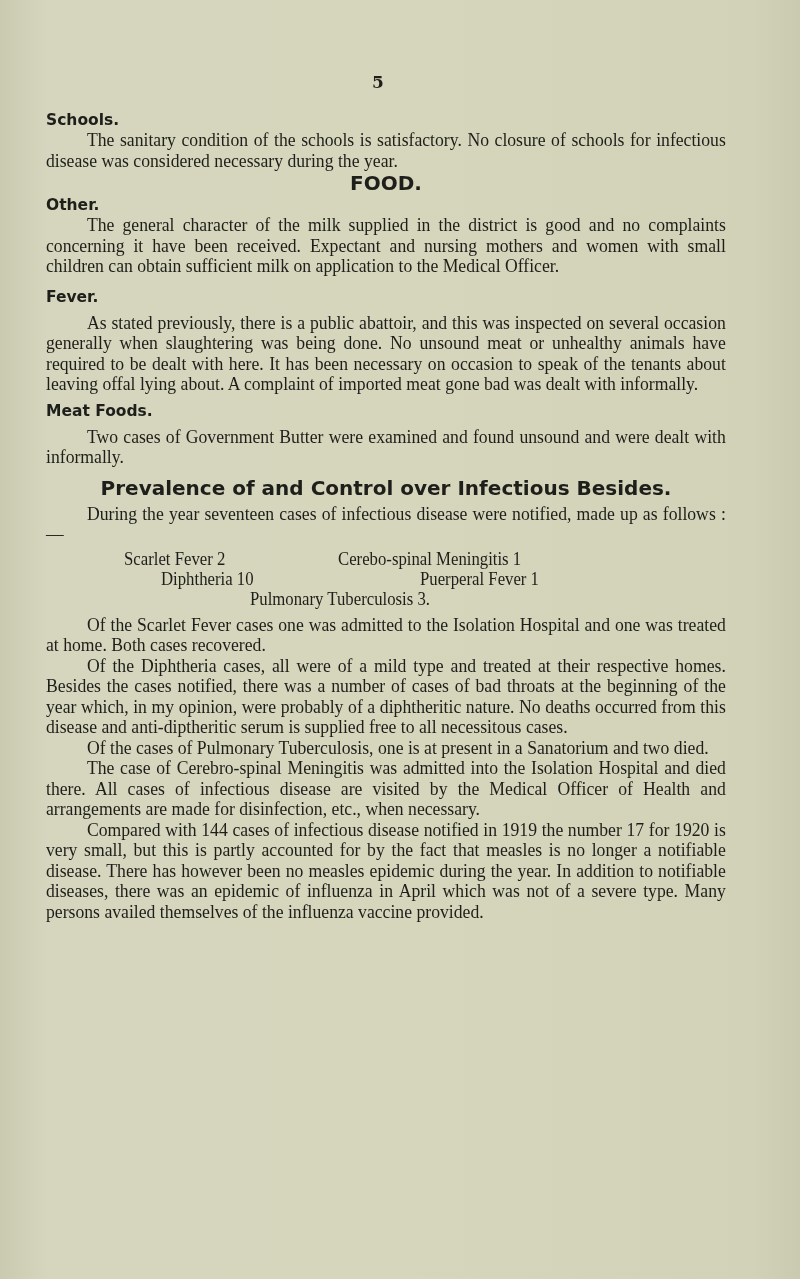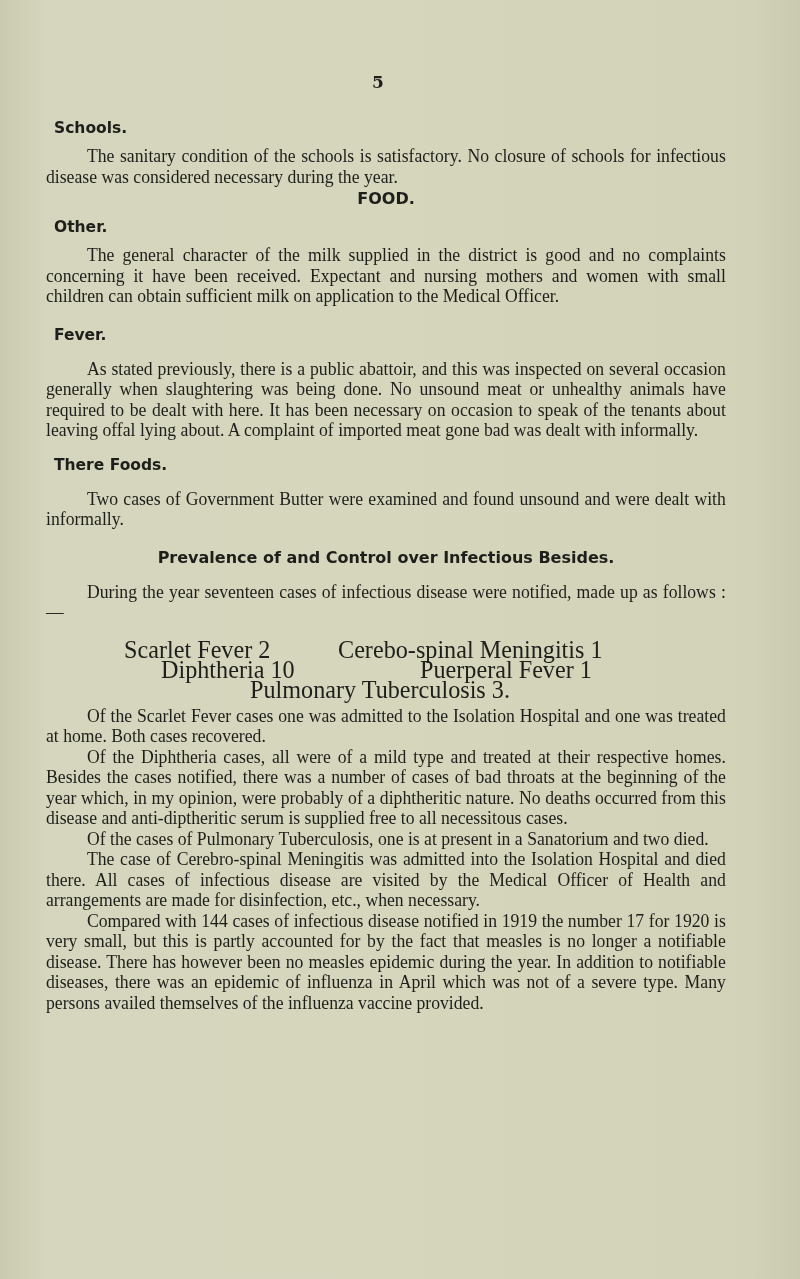--- a/index.html
+++ b/index.html
@@ -32,47 +32,47 @@
       position: absolute;
       left: 46px;
       top: 110px;
       width: 680px;
     }
     .heading {
       font-family: "DejaVu Sans", sans-serif;
       font-weight: bold;
       font-size: 15.5px;
       letter-spacing: 0px;
-      margin: 8px;
+      margin: 0;
       line-height: 20px;
     }
     .heading.center {
       text-align: center;
-      font-size: 16px;
+      font-size: 20px;
     }
     .para {
       font-family: "Liberation Serif", serif;
       font-size: 19px;
       line-height: 20.5px;
       text-align: justify;
       text-indent: 44px;
       margin: 0;
       transform: scaleX(0.93);
       transform-origin: left top;
       width: 731px;
     }
     .gap-s { height: 6px; }
     .gap-m { height: 10px; }
     .list {
       font-family: "Liberation Serif", serif;
-      font-size: 26px;
+      font-size: 18px;
       line-height: 20.5px;
       position: relative;
       height: 64px;
-      margin: 15px 0 4px 0;
+      margin: 2px 0 4px 0;
     }
     .list .item {
       position: absolute;
       white-space: nowrap;
       transform: scaleX(0.93);
       transform-origin: left top;
     }
   </style>
 </head>
 <body>
@@ -99,21 +99,21 @@
 
     <section>
       <h3 class="heading">Fever.</h3>
       <div class="gap-s"></div>
       <p class="para">As stated previously, there is a public abattoir, and this was inspected on several occasion generally when slaughtering was being done. No unsound meat or unhealthy animals have required to be dealt with here. It has been necessary on occasion to speak of the tenants about leaving offal lying about. A complaint of imported meat gone bad was dealt with informally.</p>
     </section>
 
     <div class="gap-s"></div>
 
     <section>
-      <h3 class="heading">There Foods.</h3>
+      <h3 class="heading">Meat Foods.</h3>
       <div class="gap-s"></div>
       <p class="para">Two cases of Government Butter were examined and found unsound and were dealt with informally.</p>
     </section>
 
     <div class="gap-m"></div>
 
     <section>
       <h2 class="heading center">Prevalence of and Control over Infectious Besides.</h2>
       <div class="gap-s"></div>
       <p class="para">During the year seventeen cases of infectious disease were notified, made up as follows :—</p>

